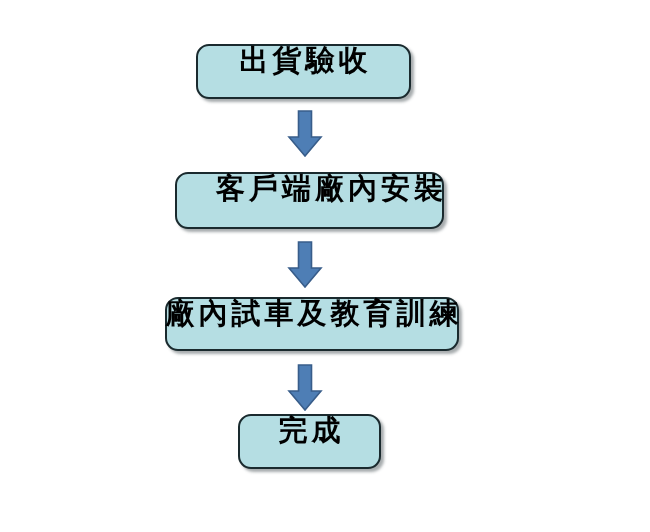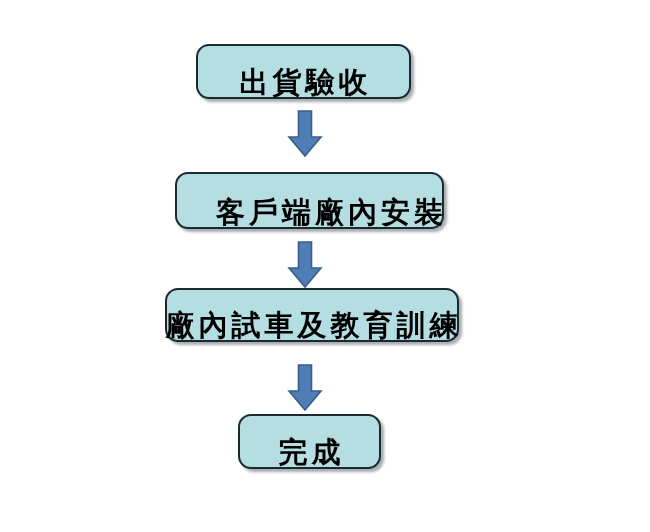--- a/index.html
+++ b/index.html
@@ -19,41 +19,41 @@
   }
 
   
   .flow-box {
     position: absolute;
     box-sizing: border-box;
     background: #b5dee3;
     border: 2px solid #1a2a2e;
     border-radius: 13px;
     display: flex;
-    align-items: flex-end;
+    align-items: flex-start;
     justify-content: center;
     box-shadow: 3px 3px 3px rgba(60, 70, 75, 0.45);
   }
 
   .flow-box-label {
     color: #000000;
     font-family: "DejaVu Serif", "Liberation Serif", serif;
     font-weight: bold;
     font-size: 29px;
     line-height: 1;
     letter-spacing: 4px;
     text-indent: 4px;
     white-space: nowrap;
     user-select: none;
   }
 
   
   #box-1 { left: 196px; top: 44px;  width: 215px; height: 55px; }
   #box-2 { left: 175px; top: 172px; width: 269px; height: 57px; padding-left: 40px; }
-  #box-3 { left: 165px; top: 288px; width: 294px; height: 54px; }
+  #box-3 { left: 165px; top: 297px; width: 294px; height: 54px; }
   #box-4 { left: 238px; top: 414px; width: 143px; height: 55px; }
 
   
   .flow-arrow {
     position: absolute;
     width: 40px;
     height: 48px;
   }
   .flow-arrow svg {
     display: block;

